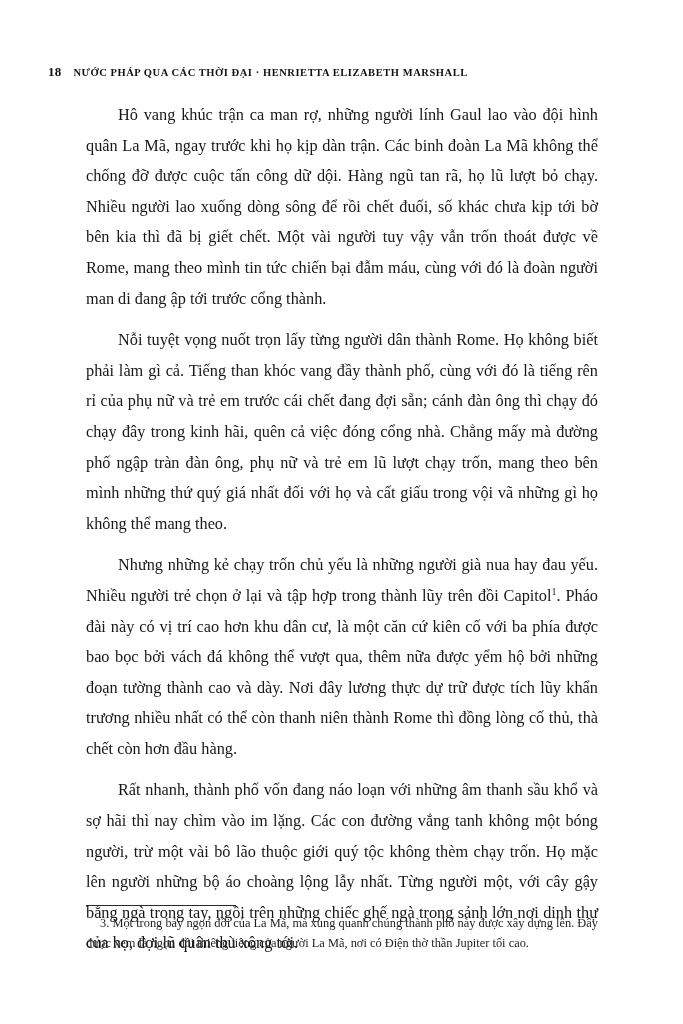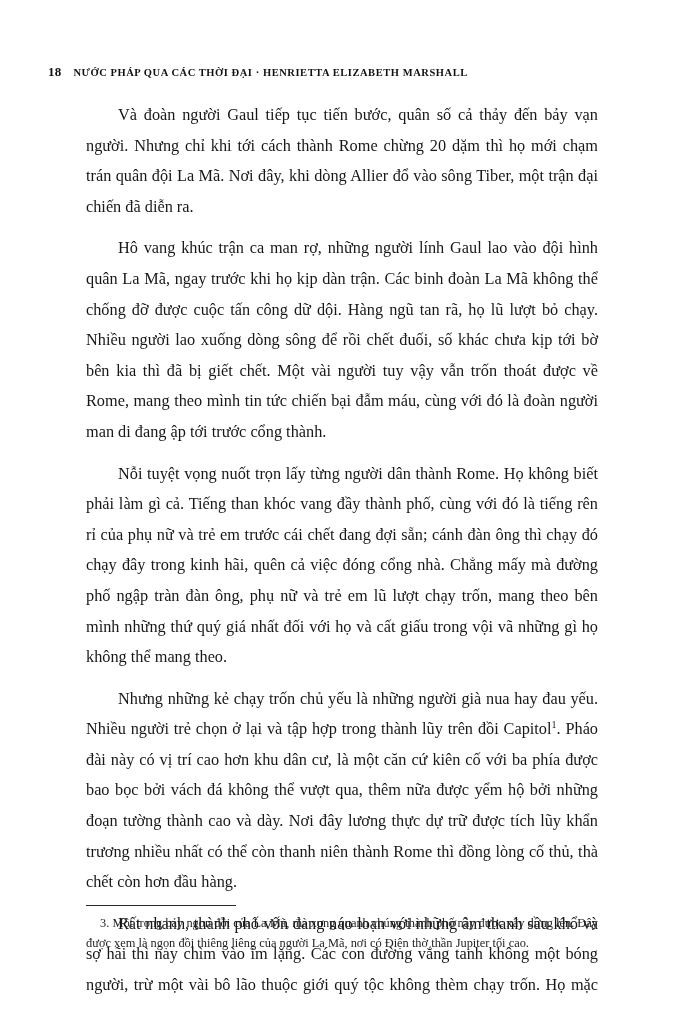--- a/index.html
+++ b/index.html
@@ -94,21 +94,20 @@
 <body>
 
 <div class="page">
 
   <div class="running-head">
     <span class="folio">18</span>
     <span class="running-title">Nước Pháp qua các thời đại · Henrietta Elizabeth Marshall</span>
   </div>
 
   <div class="body-text">
-    <p>Và đoàn người Gaul tiếp tục tiến bước, quân số cả thảy đến bảy vạn người. Nhưng chỉ khi tới cách thành Rome chừng 20 dặm thì họ mới chạm trán quân đội La Mã. Nơi đây, khi dòng Allier đổ vào sông Tiber, một trận đại chiến đã diễn ra.</p>
     <p>Hô vang khúc trận ca man rợ, những người lính Gaul lao vào đội hình quân La Mã, ngay trước khi họ kịp dàn trận. Các binh đoàn La Mã không thể chống đỡ được cuộc tấn công dữ dội. Hàng ngũ tan rã, họ lũ lượt bỏ chạy. Nhiều người lao xuống dòng sông để rồi chết đuối, số khác chưa kịp tới bờ bên kia thì đã bị giết chết. Một vài người tuy vậy vẫn trốn thoát được về Rome, mang theo mình tin tức chiến bại đẫm máu, cùng với đó là đoàn người man di đang ập tới trước cổng thành.</p>
     <p>Nỗi tuyệt vọng nuốt trọn lấy từng người dân thành Rome. Họ không biết phải làm gì cả. Tiếng than khóc vang đầy thành phố, cùng với đó là tiếng rên rỉ của phụ nữ và trẻ em trước cái chết đang đợi sẵn; cánh đàn ông thì chạy đó chạy đây trong kinh hãi, quên cả việc đóng cổng nhà. Chẳng mấy mà đường phố ngập tràn đàn ông, phụ nữ và trẻ em lũ lượt chạy trốn, mang theo bên mình những thứ quý giá nhất đối với họ và cất giấu trong vội vã những gì họ không thể mang theo.</p>
     <p><span>Nhưng những kẻ chạy trốn chủ yếu là những người già nua hay đau yếu. Nhiều người trẻ chọn ở lại và tập hợp trong thành lũy trên đồi Capitol</span><sup class="fn">1</sup><span>. Pháo đài này có vị trí cao hơn khu dân cư, là một căn cứ kiên cố với ba phía được bao bọc bởi vách đá không thể vượt qua, thêm nữa được yểm hộ bởi những đoạn tường thành cao và dày. Nơi đây lương thực dự trữ được tích lũy khẩn trương nhiều nhất có thể còn thanh niên thành Rome thì đồng lòng cố thủ, thà chết còn hơn đầu hàng.</span></p>
     <p>Rất nhanh, thành phố vốn đang náo loạn với những âm thanh sầu khổ và sợ hãi thì nay chìm vào im lặng. Các con đường vắng tanh không một bóng người, trừ một vài bô lão thuộc giới quý tộc không thèm chạy trốn. Họ mặc lên người những bộ áo choàng lộng lẫy nhất. Từng người một, với cây gậy bằng ngà trong tay, ngồi trên những chiếc ghế ngà trong sảnh lớn nơi dinh thự của họ, đợi lũ quân thù xông tới.</p>
   </div>
 
   <div class="footnote-area">
     <div class="footnote-rule"></div>
     <p>3. Một trong bảy ngọn đồi của La Mã, mà xung quanh chúng thành phố này được xây dựng lên. Đây được xem là ngọn đồi thiêng liêng của người La Mã, nơi có Điện thờ thần Jupiter tối cao.</p>
   </div>

